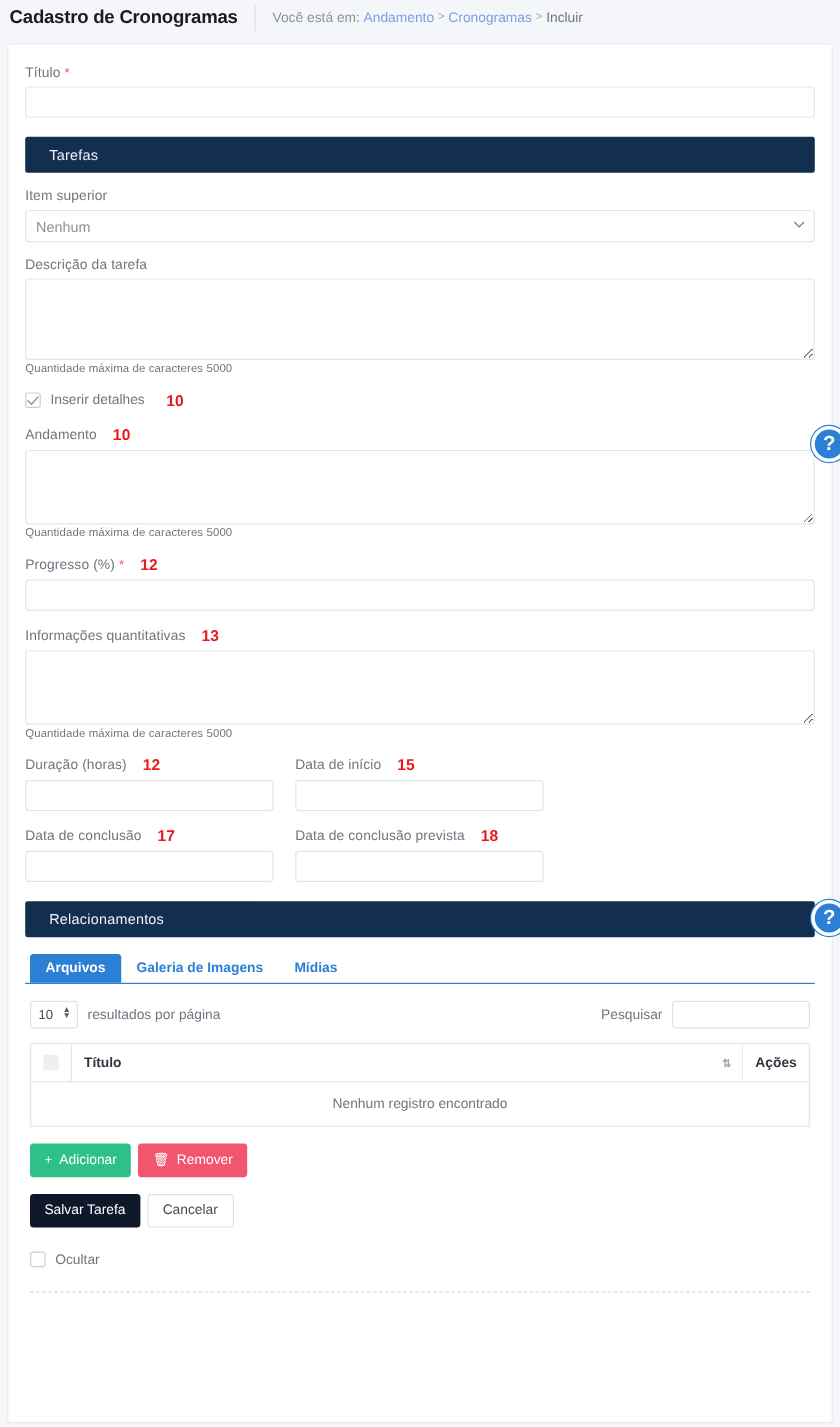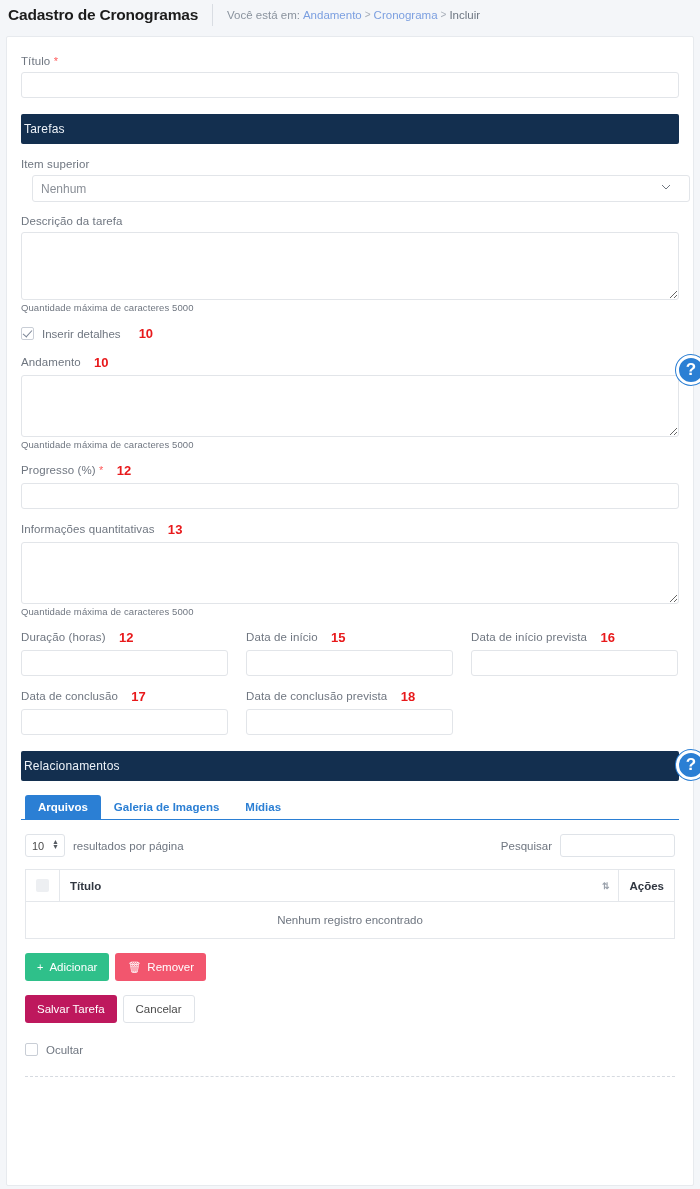--- a/index.html
+++ b/index.html
@@ -104,42 +104,41 @@
   .grp { margin-bottom: 13px; }
 
   
   .banner {
     background: #132f4f;
     color: #eef3f9;
     font-size: 12px;
     height: 30px;
     display: flex;
     align-items: center;
-    padding-left: 3px;
+    padding-left: 20px;
     border-radius: 2px;
     margin: 16px 0 14px 0;
     letter-spacing: .2px;
   }
 
   
   .selwrap { position: relative; }
   select.sel {
     width: 100%;
     height: 27px;
     border: 1px solid #e2e5e9;
     border-radius: 3px;
     background: #fff;
     font-family: inherit;
     font-size: 12px;
     color: #8a8f97;
     padding: 0 24px 0 8px;
     outline: none;
     -webkit-appearance: none;
     appearance: none;
-    margin-left: 11px;
   }
   .selwrap .chevd {
     position: absolute;
     right: 9px; top: 7px;
     width: 9px; height: 9px;
     pointer-events: none;
   }
   .selwrap .chevd svg { display:block; }
 
   
@@ -288,21 +287,21 @@
     height: 28px;
     padding: 0 12px;
     color: #fff;
     cursor: pointer;
     display: inline-flex;
     align-items: center;
     gap: 6px;
   }
   .btn-add { background: #2fc08a; }
   .btn-rem { background: #f2566e; }
-  .btn-blue { background: #be185d; }
+  .btn-blue { background: #0f172a; }
   .btn-ghost {
     background: #fff;
     color: #4a4a4a;
     border: 1px solid #dfe3e8;
   }
   .icn { font-size: 11px; line-height: 1; }
 
   .divider-dashed {
     border-top: 1px dashed #d6dae0;
     margin: 20px 4px 16px 4px;
@@ -330,21 +329,21 @@
 </head>
 <body>
 
 <div class="topbar">
   <div class="app-title">Cadastro de Cronogramas</div>
   <div class="bc-sep-line"></div>
   <div class="breadcrumb">
     <span>Você está em:</span>
     <a href="#">Andamento</a>
     <span class="chev">&gt;</span>
-    <a href="#">Cronograma</a>
+    <a href="#">Cronogramas</a>
     <span class="chev">&gt;</span>
     <span class="last">Incluir</span>
   </div>
 </div>
 
 <div class="card">
 
   <div class="grp">
     <label class="fld">
       <span>Título</span>
@@ -414,27 +413,20 @@
       <label class="fld">
         <span>Duração (horas)</span>
         <span class="ann">12</span>
       </label>
       <input class="txt" type="text" value="" style="">
     </div>
     <div class="col3">
       <label class="fld">
         <span>Data de início</span>
         <span class="ann">15</span>
-      </label>
-      <input class="txt" type="text" value="" style="">
-    </div>
-    <div class="col3">
-      <label class="fld">
-        <span>Data de início prevista</span>
-        <span class="ann">16</span>
       </label>
       <input class="txt" type="text" value="" style="">
     </div>
   </div>
 
   <div class="row3" style="margin-top:13px">
     <div class="col3">
       <label class="fld">
         <span>Data de conclusão</span>
         <span class="ann">17</span>

